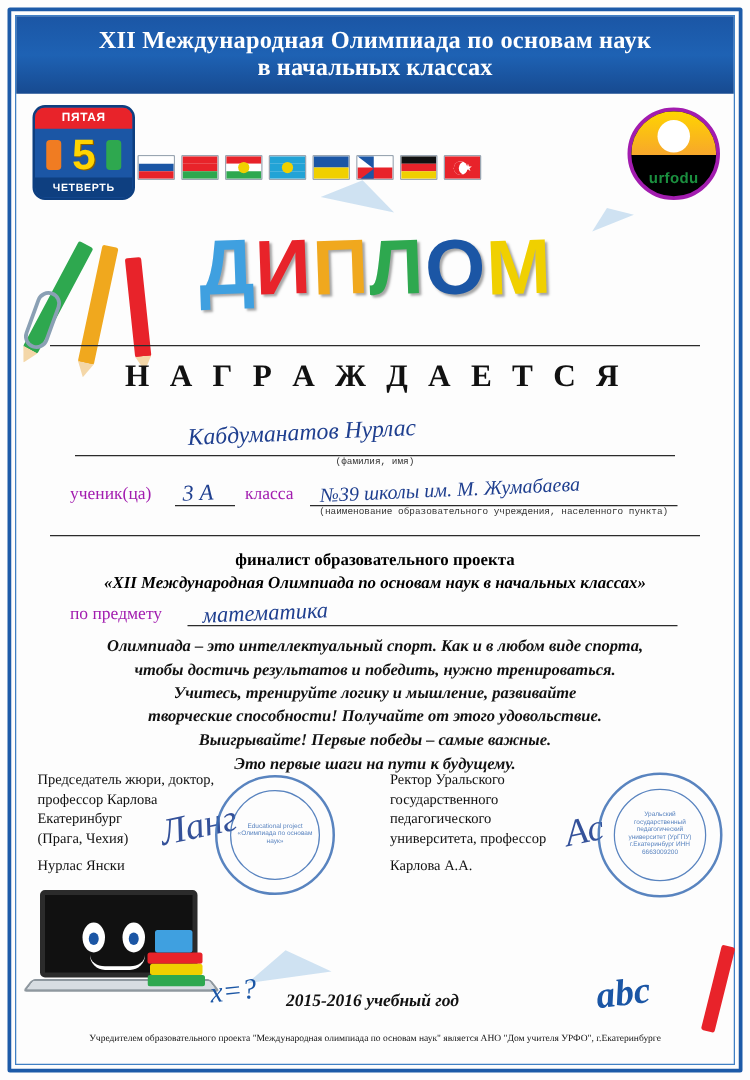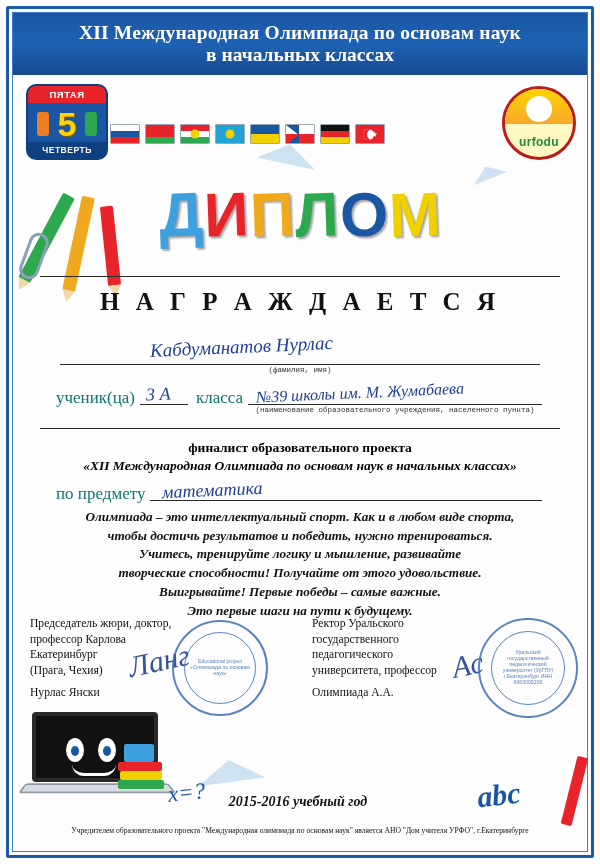--- a/index.html
+++ b/index.html
@@ -93,21 +93,21 @@
   .flag .cres {
     position: absolute; left: 7px; top: 4px; width: 11px; height: 11px; border-radius: 50%;
     background: #fff; box-shadow: 4px 0 0 0 #e8232a inset;
   }
   .flag .star {
     position: absolute; right: 6px; top: 6px; color: #fff; font-size: 8px; line-height: 8px;
   }
 
   .logo-right {
     position: absolute; right: 24px; top: 86px; width: 74px; height: 74px;
-    border-radius: 50%; background: #fef9c3; border: 3px solid #b91c1c;
+    border-radius: 50%; background: #000000; border: 3px solid #a21caf;
     overflow: hidden;
   }
   .logo-right .sky {
     position: absolute; left: 0; top: 0; width: 100%; height: 52%;
     background: linear-gradient(180deg,#ffd400,#f7a72b);
   }
   .logo-right .sun {
     position: absolute; left: 50%; top: 30%; transform: translate(-50%,-50%);
     width: 26px; height: 26px; border-radius: 50%; background: #fff;
   }
@@ -161,21 +161,21 @@
   .hand {
     position: absolute; font-family: "Liberation Serif", serif;
     color: #1f3f8f; font-style: italic; font-size: 17px;
     transform: rotate(-2.5deg);
   }
   .caption {
     position: absolute; font-size: 7.5px; color: #333; text-align: center;
     font-family: Liberation Mono, monospace;
   }
   .lbl {
-    position: absolute; font-size: 17px; color: #0f766e;
+    position: absolute; font-size: 14px; color: #a21caf;
     font-family: "Liberation Serif", serif;
   }
   .center-line {
     position: absolute; width: 600px; text-align: center;
     font-family: "Liberation Serif", serif;
   }
   .finalist { font-size: 13.5px; font-weight: bold; top: 440px; }
   .projname { font-size: 13.5px; font-weight: bold; font-style: italic; top: 458px; }
 
   .quote {
@@ -394,21 +394,21 @@
   <div class="stamp" style="left:172px; top:620px; width:96px; height:96px;">
     <div class="inner">Educational project «Олимпиада по основам наук»</div>
   </div>
 
   <div class="sigblock right">
     <div>Ректор Уральского</div>
     <div>государственного</div>
     <div>педагогического</div>
     <div>университета, профессор</div>
   </div>
-  <div class="signame" style="left:312px; top:686px;">Олимпиада А.А.</div>
+  <div class="signame" style="left:312px; top:686px;">Карлова А.А.</div>
   <div class="scribble" style="left:452px; top:648px;">Ас</div>
   <div class="stamp" style="right:22px; top:618px; width:100px; height:100px;">
     <div class="inner">Уральский государственный педагогический университет (УрГПУ) г.Екатеринбург ИНН 6663009200</div>
   </div>
 
   <div class="laptop">
     <div class="screen">
       <div class="eye e1">
           <div class="p"></div>
         </div>

